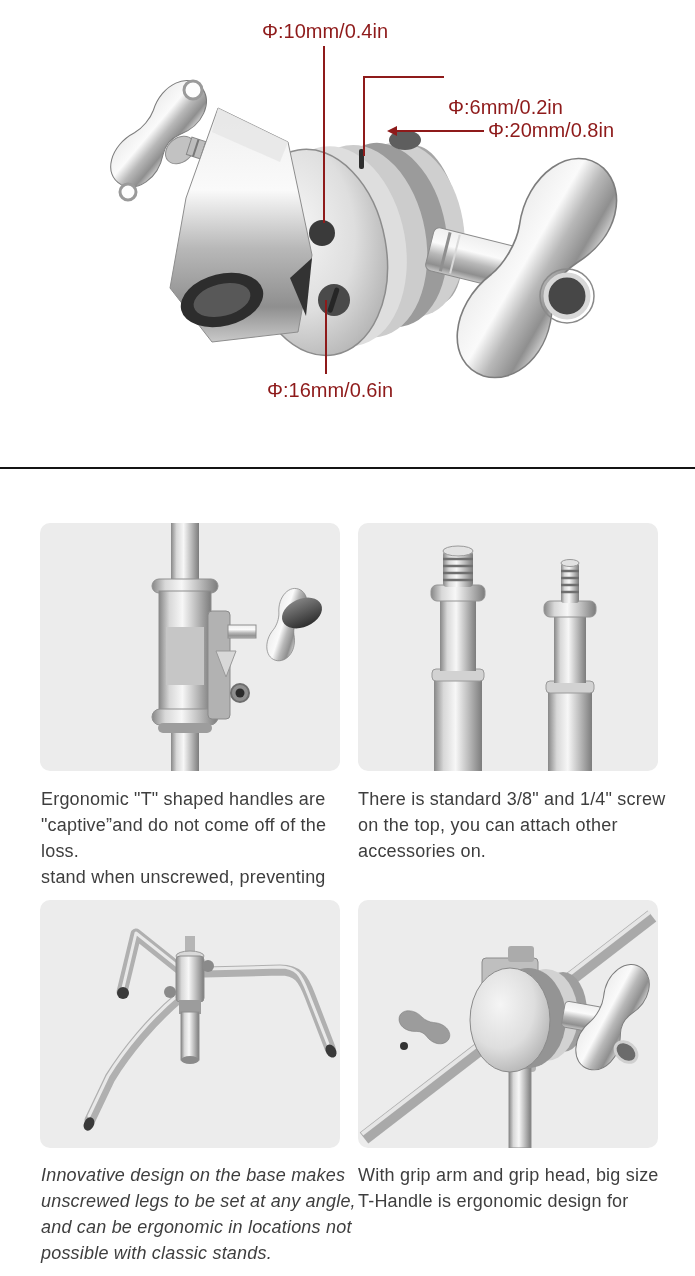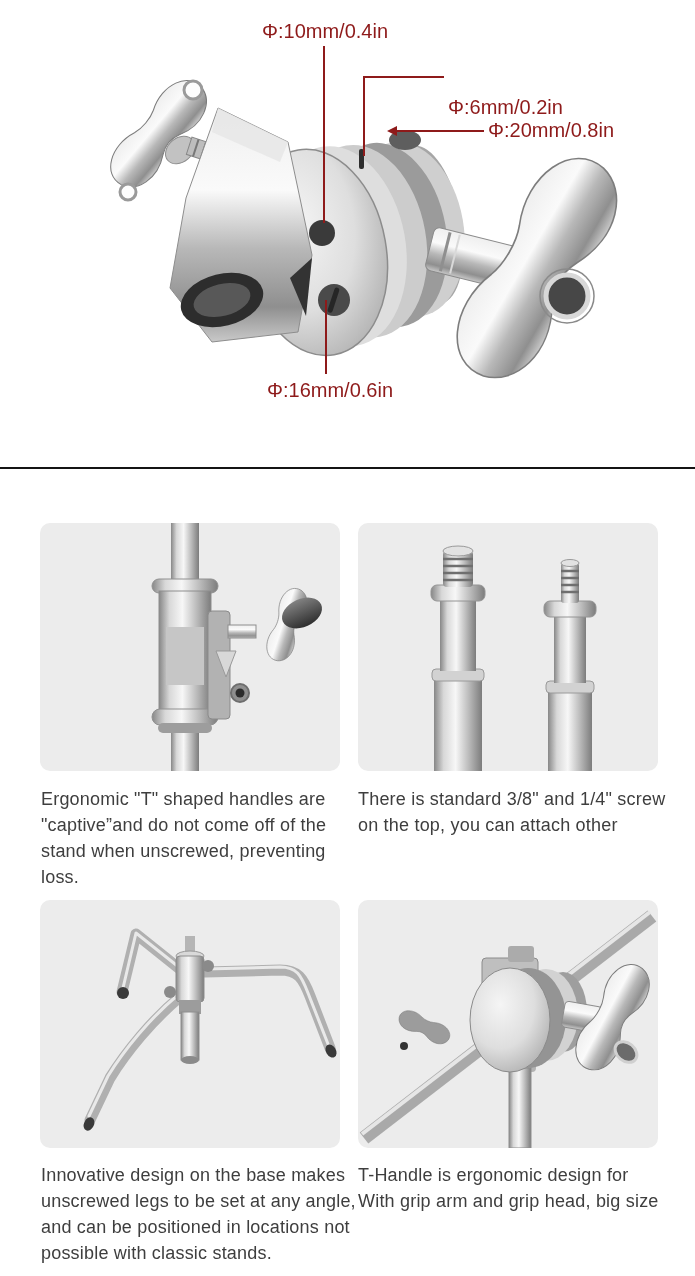--- a/index.html
+++ b/index.html
@@ -29,21 +29,21 @@
   
   .panel { position:absolute; width:300px; height:248px; background:#ececec; border-radius:10px; overflow:hidden; }
   .p1 { left:40px;  top:523px; }
   .p2 { left:358px; top:523px; }
   .p3 { left:40px;  top:900px; }
   .p4 { left:358px; top:900px; }
 
   .caption { position:absolute; font-size:18px; line-height:26px; color:#3e3e3e; letter-spacing:0.2px; }
   .c1 { left:41px;  top:786px; }
   .c2 { left:358px; top:786px; }
-  .c3 { left:41px;  top:1162px; }
+  .c3 { left:41px;  top:1162px;font-style:italic; }
   .c4 { left:358px; top:1162px; }
   .caption span { display:block; white-space:pre; }
 </style>
 </head>
 <body>
 
 <svg width="0" height="0" style="position:absolute" aria-hidden="true">
   <defs>
     <linearGradient id="gpole" x1="0" y1="0" x2="1" y2="0">
       <stop offset="0" stop-color="#878787"></stop>
@@ -238,31 +238,32 @@
       <g transform="translate(256,118) rotate(-62)">
         <use href="#wing" transform="scale(0.95)" fill="url(#gmv)" stroke="#7c7c7c"></use>
       </g>
       <ellipse cx="268" cy="152" rx="12" ry="9" transform="rotate(40 268 152)" fill="#6b6b6b" stroke="#d0d0d0" stroke-width="3"></ellipse>
     </svg>
   </div>
 
   <div class="caption c1">
     <span>Ergonomic "T" shaped handles are</span>
     <span>"captive”and do not come off of the</span>
+    <span>loss.</span>
     <span>stand when unscrewed, preventing</span>
-    <span>loss.</span>
   </div>
   <div class="caption c2">
     <span>There is standard 3/8" and 1/4" screw</span>
     <span>on the top, you can attach other</span>
+    <span>accessories on.</span>
   </div>
   <div class="caption c3">
     <span>Innovative design on the base makes</span>
     <span>unscrewed legs to be set at any angle,</span>
-    <span>and can be positioned in locations not</span>
+    <span>and can be ergonomic in locations not</span>
     <span>possible with classic stands.</span>
   </div>
   <div class="caption c4">
+    <span>With grip arm and grip head, big size</span>
     <span>T-Handle is ergonomic design for</span>
-    <span>With grip arm and grip head, big size</span>
   </div>
 
 </div>
 
 </body></html>

